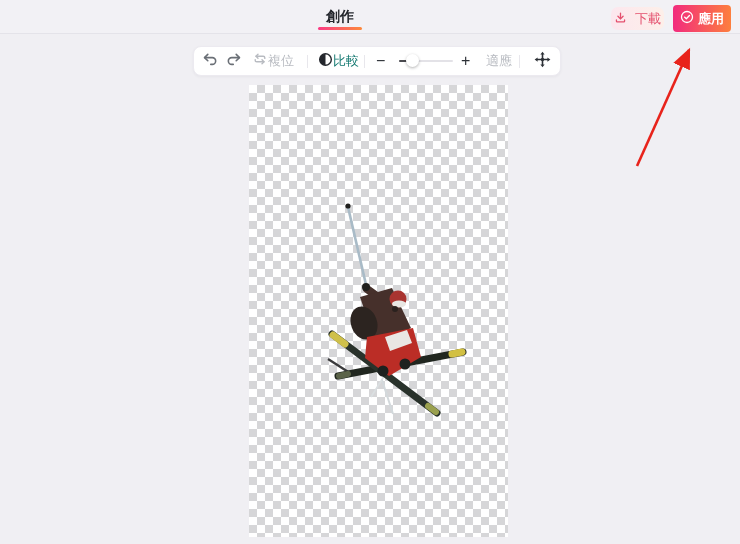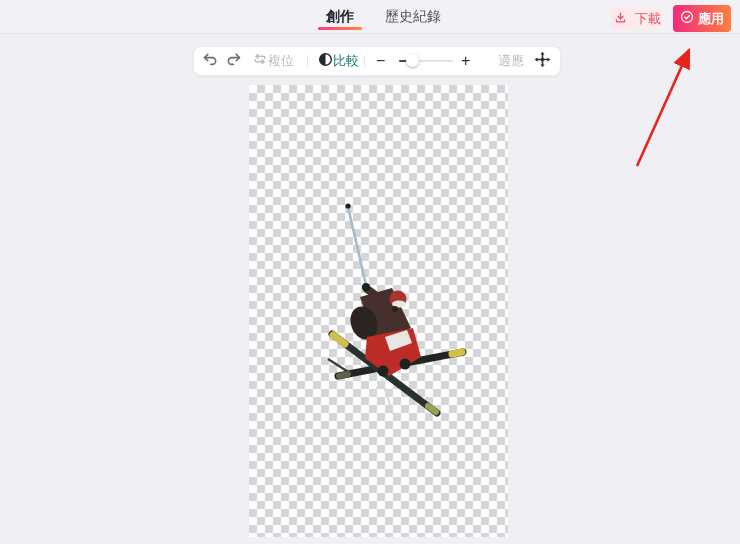--- a/index.html
+++ b/index.html
@@ -52,23 +52,20 @@
 </head>
 <body>
 
 <div class="page">
 
   <div class="header">
     <div class="tab tab-create">
       <span>創作</span>
     </div>
     <div class="tab-underline"></div>
-    <div class="tab tab-history">
-      <span>歷史紀錄</span>
-    </div>
 
     <div class="btn btn-download">
       <span>
         <svg width="13" height="13" viewBox="0 0 16 16">
             <g fill="none" stroke="#e4506e" stroke-width="1.6" stroke-linecap="round" stroke-linejoin="round">
               <path d="M8 2.5v7"></path>
               <path d="M4.8 6.5 8 9.7 11.2 6.5"></path>
               <path d="M3 11v1.6c0 .5.4.9.9.9h8.2c.5 0 .9-.4.9-.9V11"></path>
             </g>
           </svg>
@@ -147,21 +144,21 @@
       <div class="slider-track"></div>
       <div class="slider-fill"></div>
       <div class="slider-handle"></div>
     </div>
 
     <div class="tool" style="left:267px;">
       <span class="glyph-btn">+</span>
     </div>
 
     <div class="tool" style="left:292px;">
-      <span class="tool-label t-gray" style="margin-left:12px;">適應</span>
+      <span class="tool-label t-gray" style="margin-left:0;">適應</span>
     </div>
 
     <div class="tb-divider" style="left:325px;"></div>
 
     <div class="tool" style="left:340px;">
       <span>
         <svg width="17" height="17" viewBox="0 0 16 16">
             <g stroke="#2c3036" stroke-width="1.5" stroke-linecap="round">
               <path d="M8 3.4v9.2"></path>
               <path d="M3.4 8h9.2"></path>

